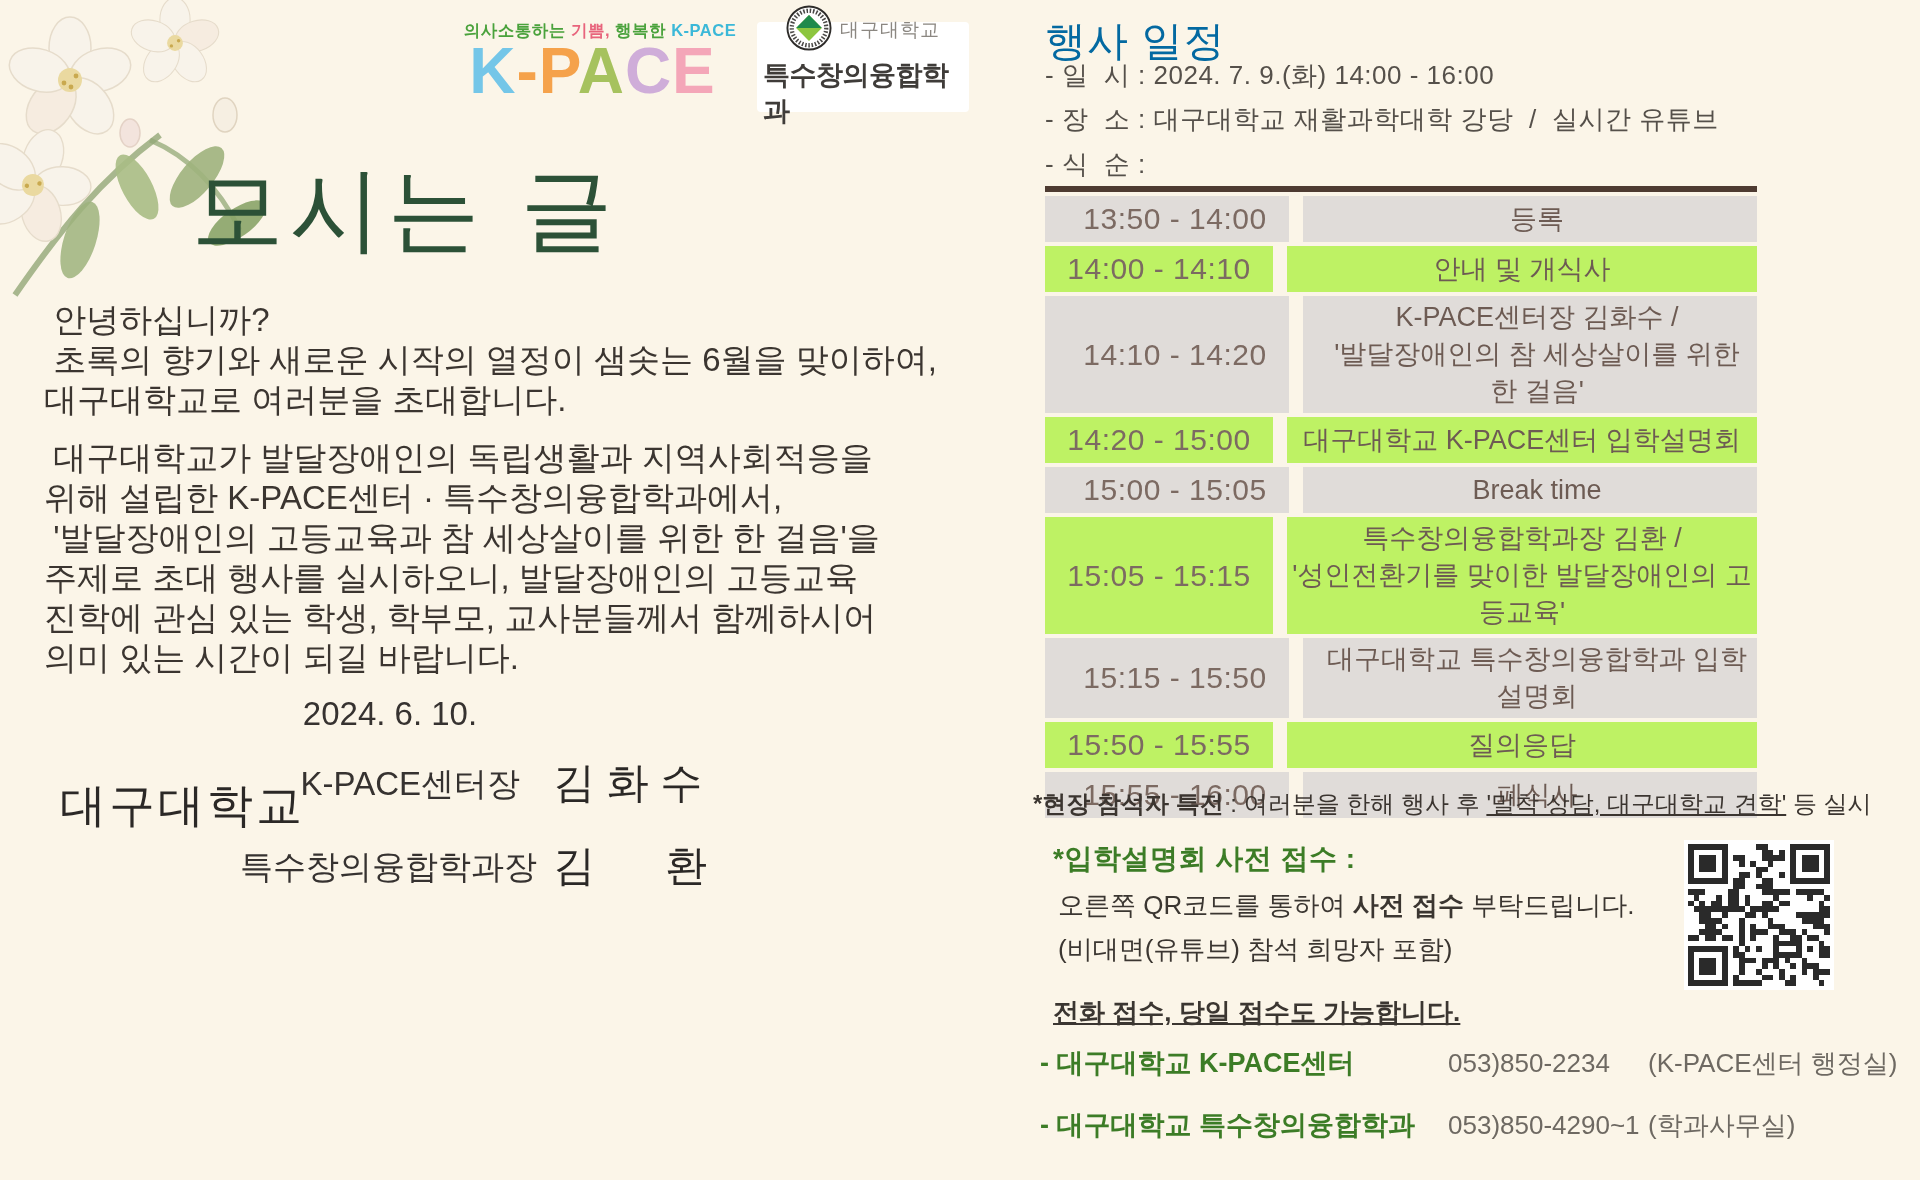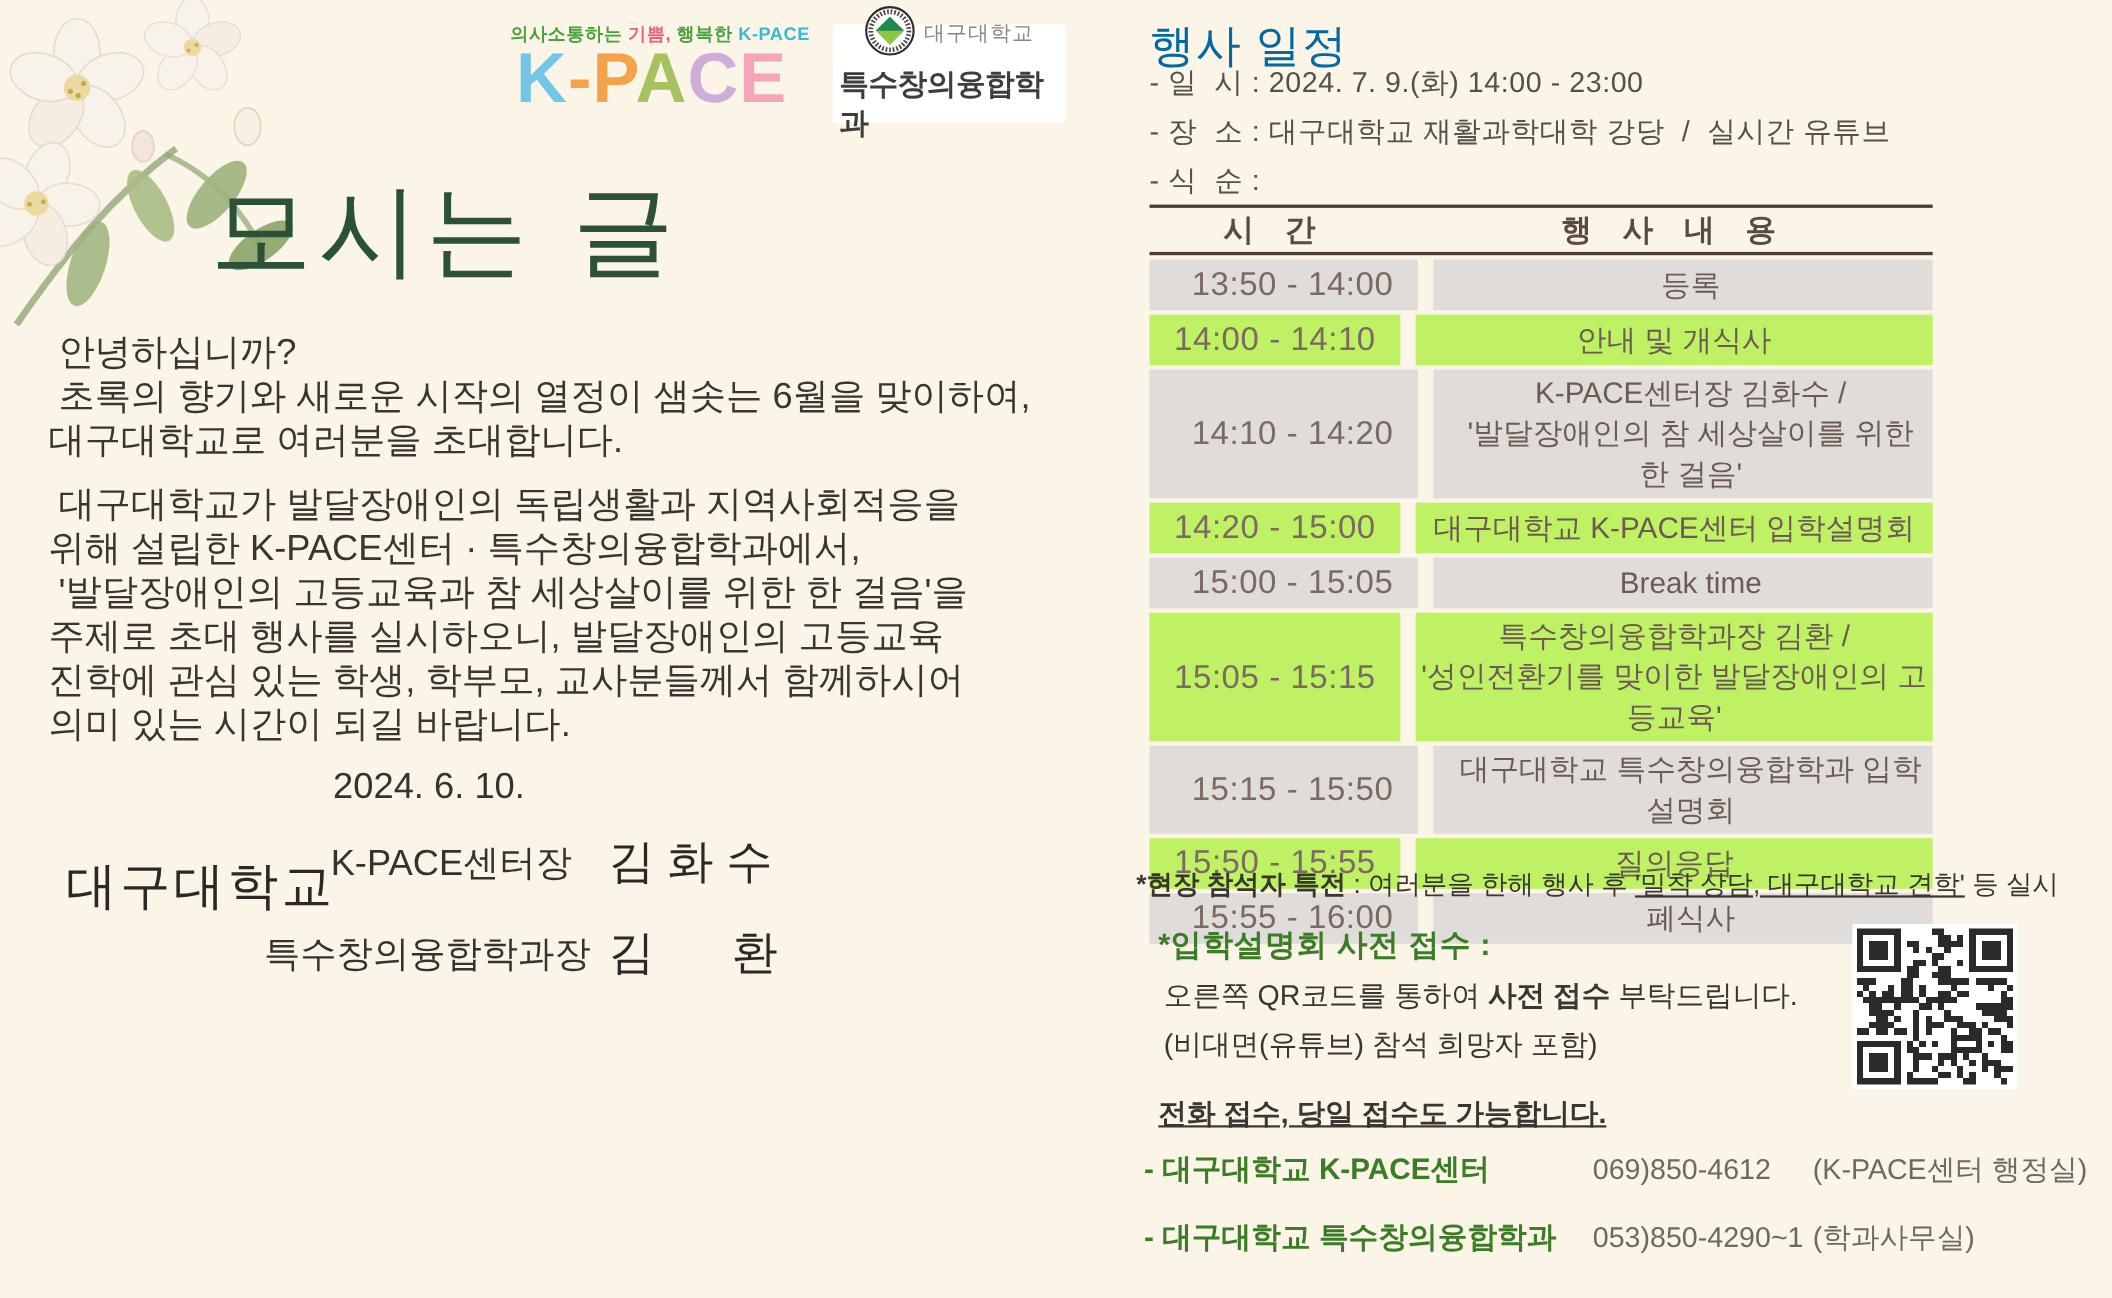--- a/index.html
+++ b/index.html
@@ -151,30 +151,26 @@
 
   <div class="abs date-line">2024. 6. 10.</div>
 
   <div class="abs univ-sign">대구대학교</div>
   <div class="abs sig-role" style="top:762px">K-PACE센터장</div>
   <div class="abs sig-name" style="top:755px">김 화 수</div>
   <div class="abs sig-role" style="top:845px">특수창의융합학과장</div>
   <div class="abs sig-name" style="top:838px">김      환</div>
 
   <div class="abs sched-heading">행사 일정</div>
-  <div class="abs info-line" style="top:58px">- 일  시 : 2024. 7. 9.(화) 14:00 - 23:00</div>
+  <div class="abs info-line" style="top:58px">- 일  시 : 2024. 7. 9.(화) 14:00 - 16:00</div>
   <div class="abs info-line" style="top:102px">- 장  소 : 대구대학교 재활과학대학 강당  /  실시간 유튜브</div>
   <div class="abs info-line" style="top:147px">- 식  순 :</div>
 
   <div class="abs sched-table">
     <div class="rule"></div>
-    <div class="thead">
-      <div class="th th-time">시 간</div>
-      <div class="th th-event">행 사 내 용</div>
-    </div>
     <div class="rule"></div>
 
     <div class="srow g">
       <div class="cell cell-time">13:50 - 14:00</div>
       <div class="cell cell-event">등록</div>
     </div>
     <div class="srow w">
       <div class="cell cell-time">14:00 - 14:10</div>
       <div class="cell cell-event">안내 및 개식사</div>
     </div>
@@ -425,21 +421,21 @@
         <rect x="11" y="24" width="1" height="1" fill="#2a2a2a"></rect>
         <rect x="12" y="24" width="1" height="1" fill="#2a2a2a"></rect>
         <rect x="17" y="24" width="1" height="1" fill="#2a2a2a"></rect>
         <rect x="18" y="24" width="1" height="1" fill="#2a2a2a"></rect>
         <rect x="23" y="24" width="1" height="1" fill="#2a2a2a"></rect>
       </svg>
   </div>
 
   <div class="abs contact-row" style="top:1045px">
     <span class="contact-org">- 대구대학교 K-PACE센터</span>
-    <span class="contact-phone">069)850-4612</span>
+    <span class="contact-phone">053)850-2234</span>
     <span class="contact-office">(K-PACE센터 행정실)</span>
   </div>
   <div class="abs contact-row" style="top:1107px">
     <span class="contact-org">- 대구대학교 특수창의융합학과</span>
     <span class="contact-phone">053)850-4290~1</span>
     <span class="contact-office">(학과사무실)</span>
   </div>
 
 </div>
 

